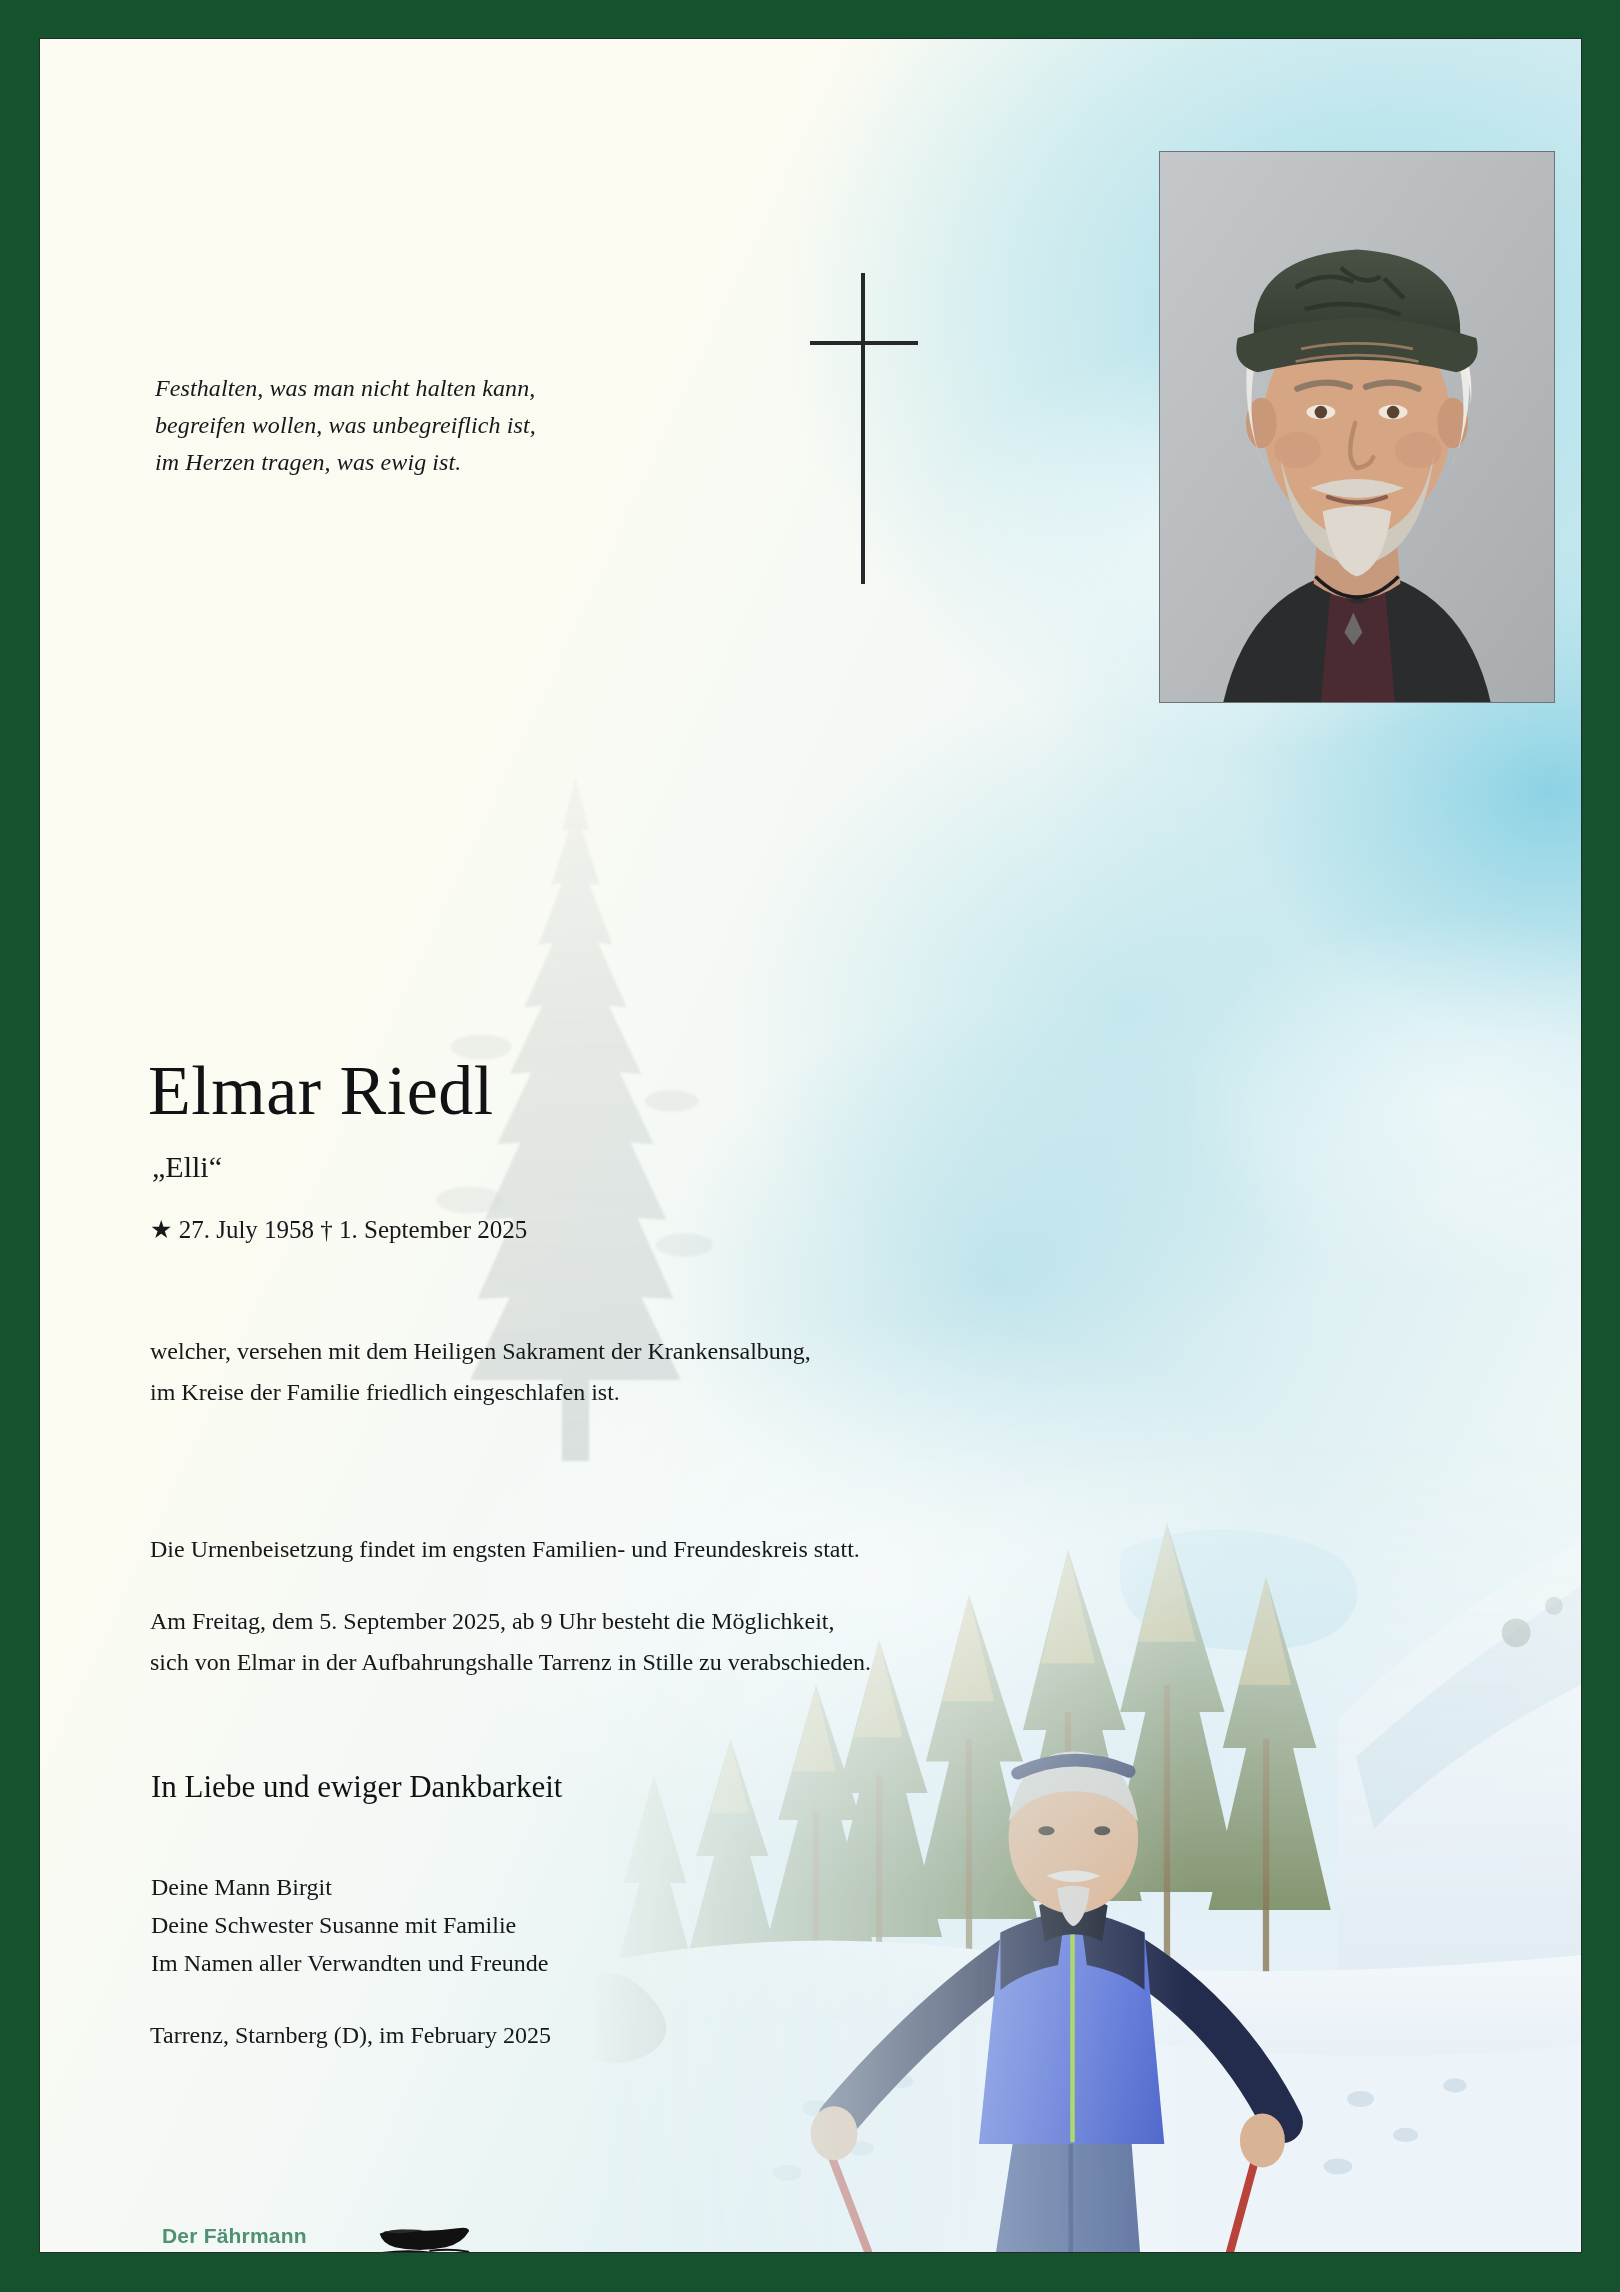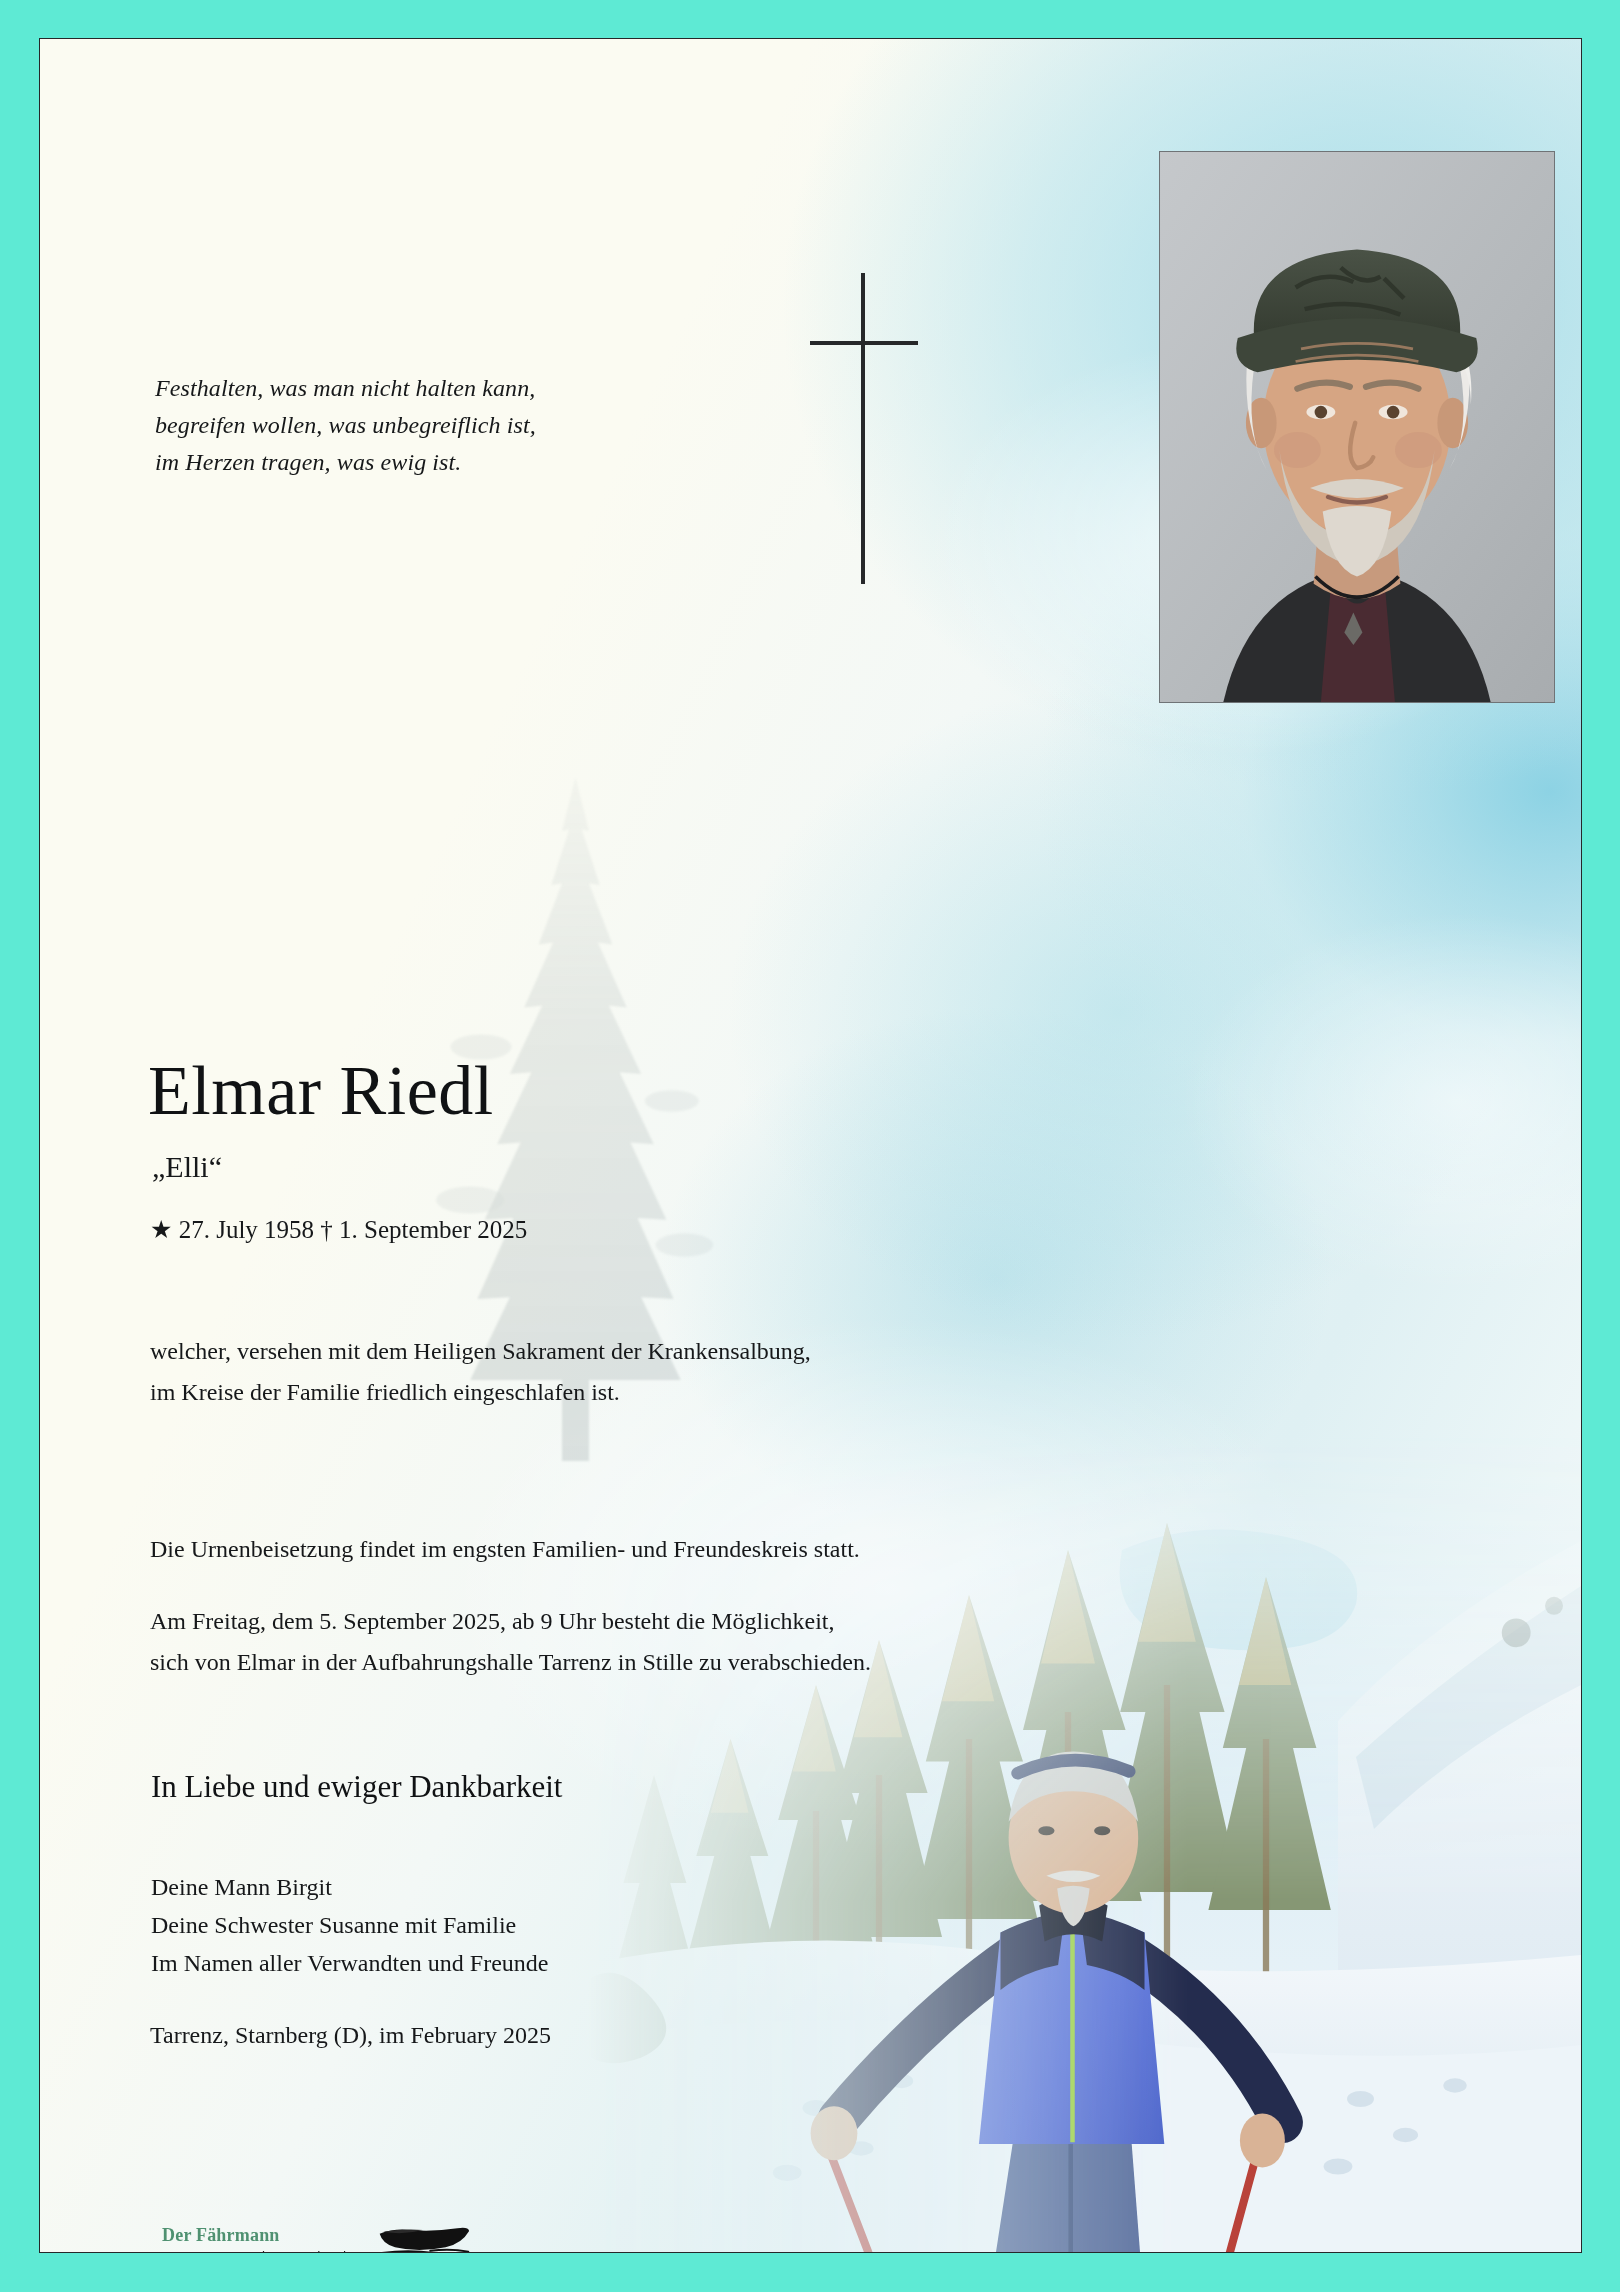--- a/index.html
+++ b/index.html
@@ -12,21 +12,21 @@
     height: 2293px;
     font-family: "Liberation Serif", "DejaVu Serif", serif;
     overflow: hidden;
   }
 
   
   .page {
     position: relative;
     width: 1620px;
     height: 2293px;
-    background: #5eead4;
+    background: #14532d;
   }
 
   
   .card {
     position: absolute;
     left: 39px;
     top: 38px;
     width: 1543px;
     height: 2215px;
     border: 1.8px solid #26282a;
@@ -222,23 +222,23 @@
   .logo {
     position: absolute;
     left: 122px;
     top: 2182px;
     display: flex;
     align-items: center;
     gap: 21.6px;
   }
   .logo-text { line-height: 1; }
   .logo-name {
-    font-family: Liberation Serif, serif;
+    font-family: Liberation Sans, sans-serif;
     font-weight: 700;
-    font-size: 18px;
+    font-size: 21px;
     color: #4f9171;
     letter-spacing: 0.2px;
   }
   .logo-tagline {
     font-family: "DejaVu Sans", "Liberation Sans", sans-serif;
     font-size: 13px;
     color: #1c1d1f;
     margin-top: 5.4px;
     letter-spacing: 0.2px;
   }

